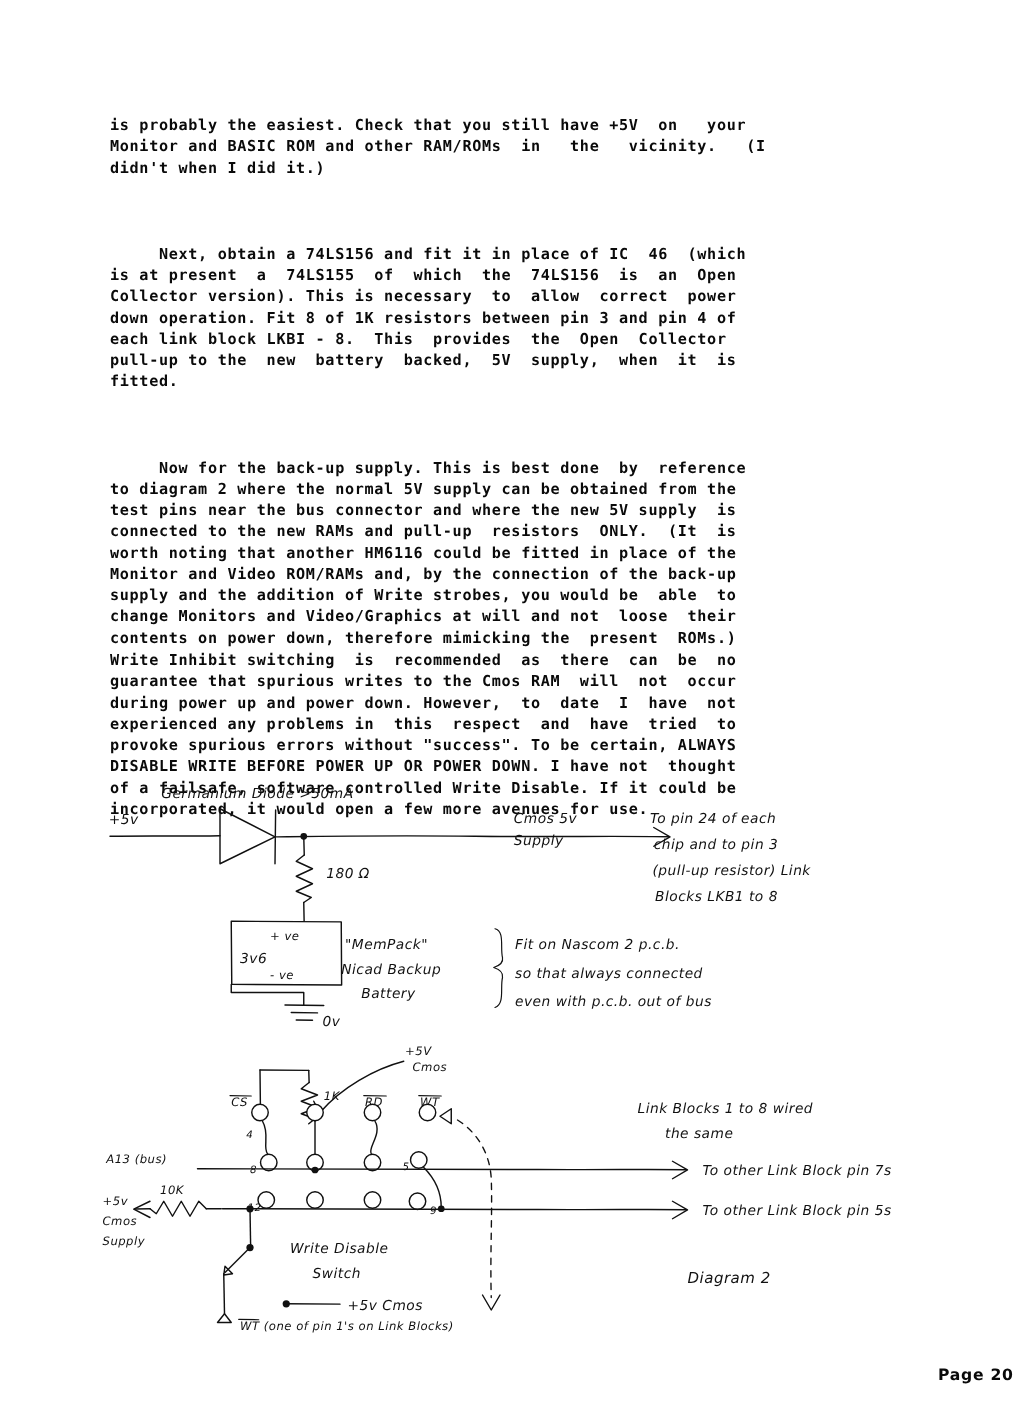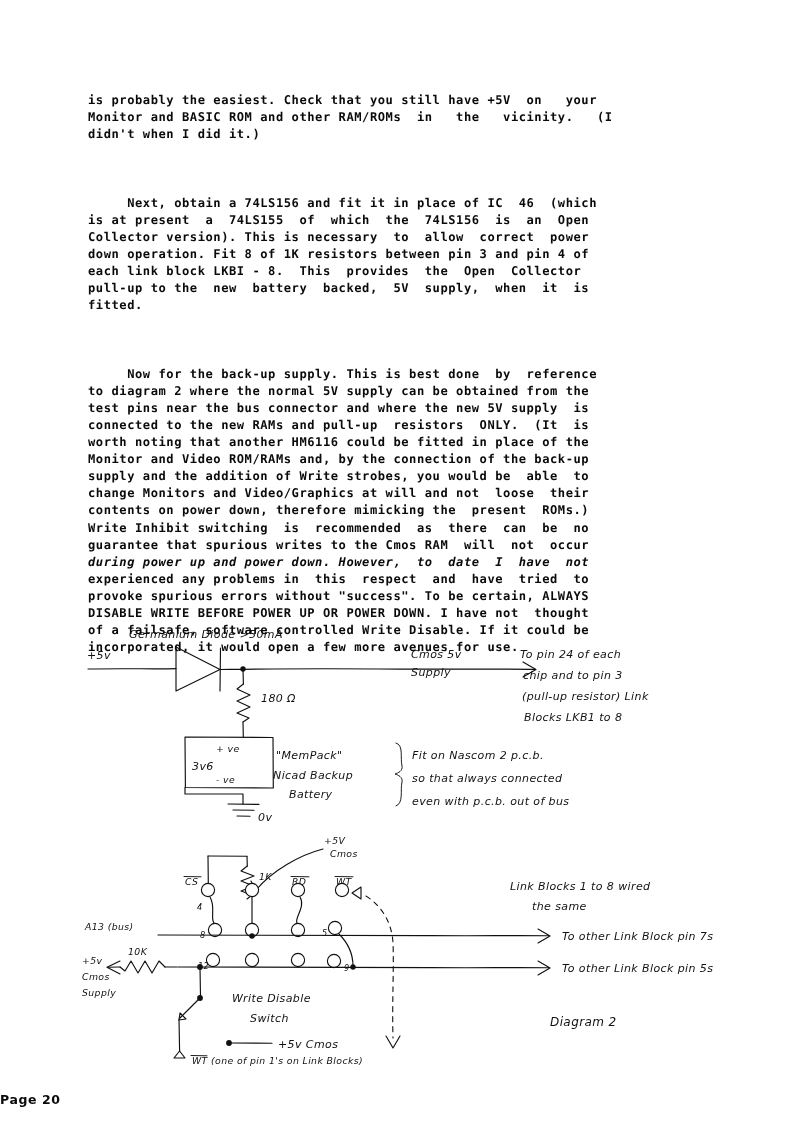--- a/index.html
+++ b/index.html
@@ -32,29 +32,29 @@
     font-family: "DejaVu Sans Mono", "Liberation Mono", monospace;
     font-size: 12.1px;
     line-height: 17.1px;
     letter-spacing: 0.55px;
     color: #0a0a0a;
     white-space: pre-wrap;
     font-weight: 600;
     text-rendering: geometricPrecision;
   }
   .para { margin: 0 0 17.1px 0; white-space: pre-wrap; }
-  .ital { font-style: italic; }
+  .ital { }
 
   
   #footer {
     position: absolute;
     left: 0;
     top: 1092px;
     width: 811px;
-    text-align: left;
+    text-align: right;
     font-family: "DejaVu Sans", "Liberation Sans", sans-serif;
     font-size: 12.5px;
     font-weight: 700;
     letter-spacing: 0.6px;
     color: #0a0a0a;
   }
 
   
   #diagram-wrap {
     position: absolute;

